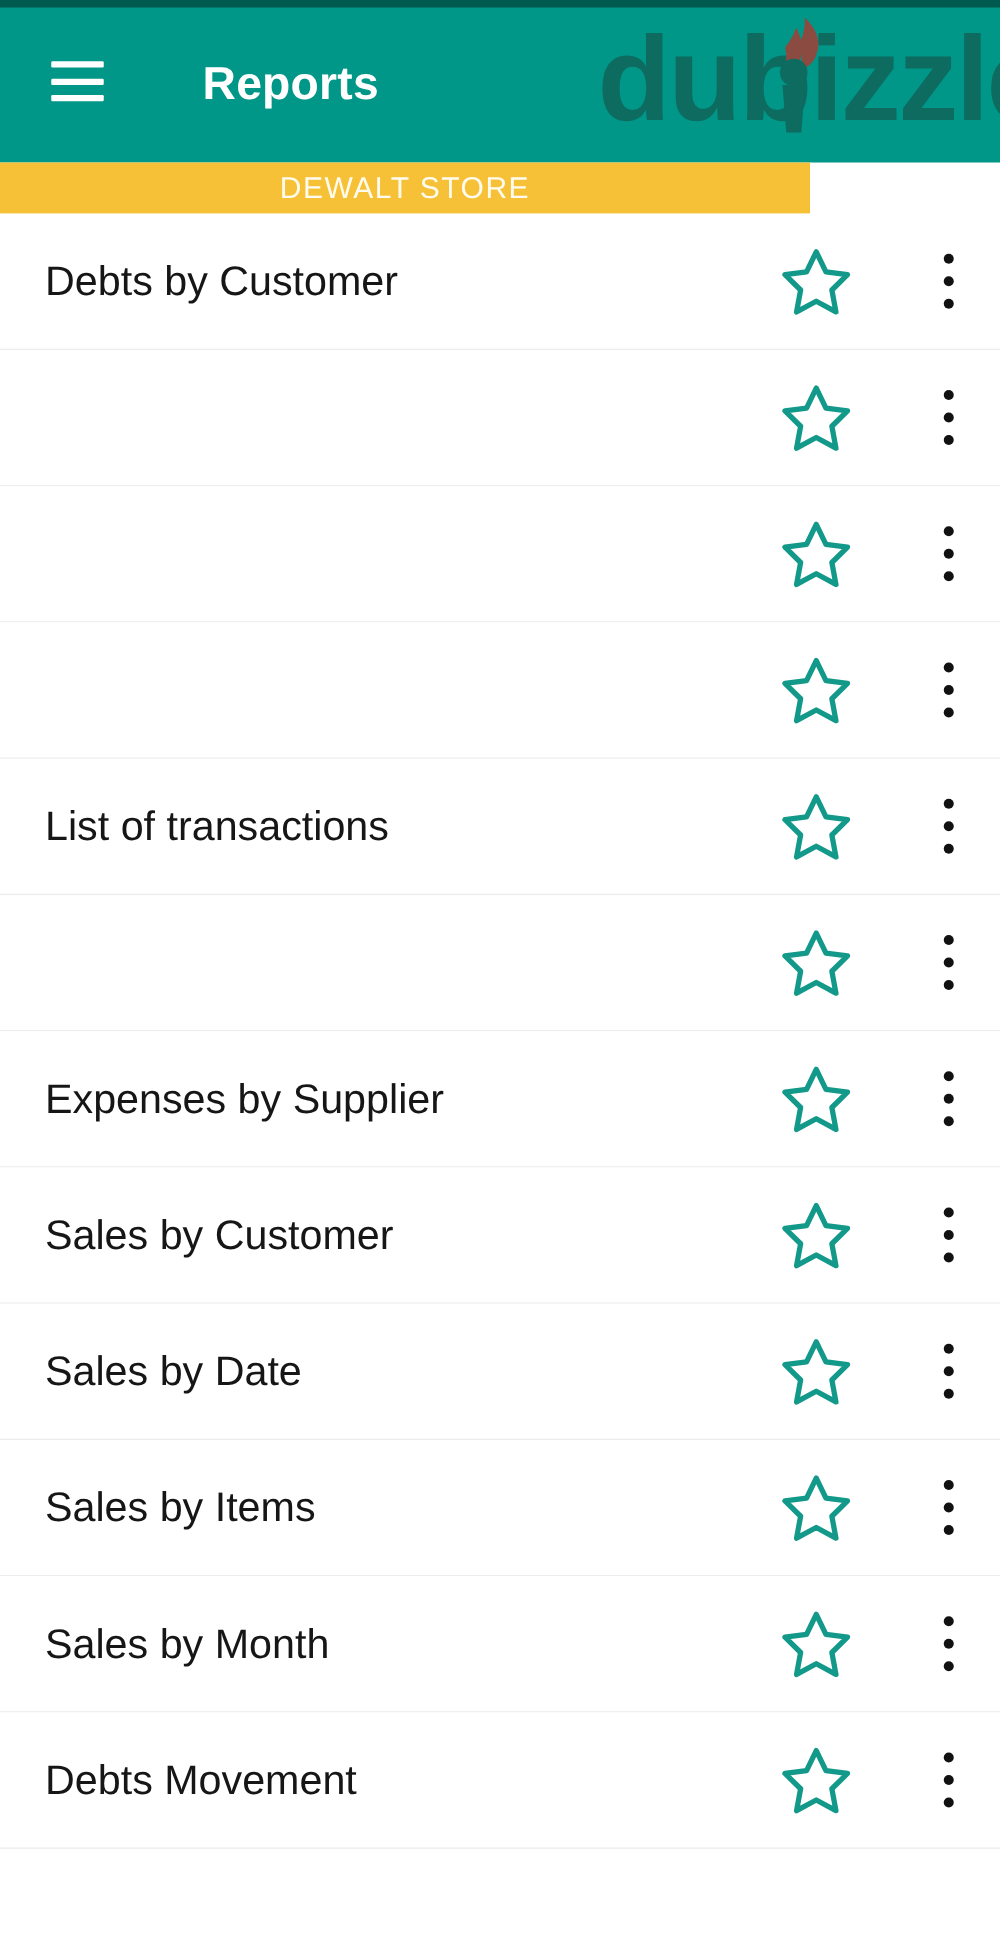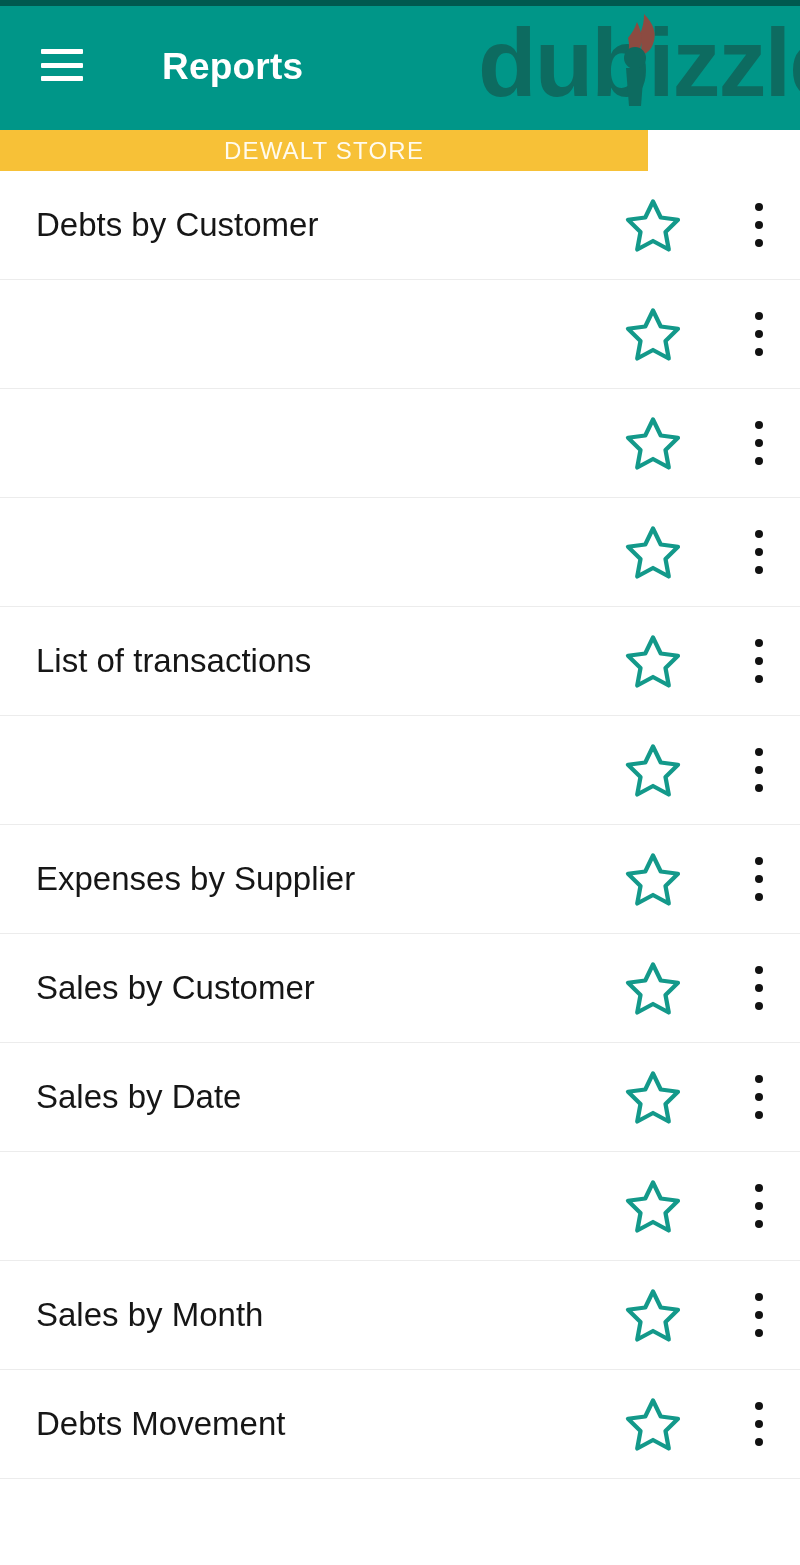--- a/index.html
+++ b/index.html
@@ -324,20 +324,21 @@
             <polygon points="12,2.6 15.1,9 22,9.9 17,14.8 18.3,21.8 12,18.4 5.7,21.8 7,14.8 2,9.9 8.9,9"></polygon>
           </svg>
         </div>
         <div class="overflow-btn">
           <i></i>
           <i></i>
           <i></i>
         </div>
       </div>
       <div class="report-row">
+        <div class="row-label">Sales by Items</div>
         <div class="star-btn">
           <svg width="62" height="60" viewBox="0 0 24 24" fill="none" stroke="#13998a" stroke-width="1.7" stroke-linejoin="round" stroke-linecap="round">
             <polygon points="12,2.6 15.1,9 22,9.9 17,14.8 18.3,21.8 12,18.4 5.7,21.8 7,14.8 2,9.9 8.9,9"></polygon>
           </svg>
         </div>
         <div class="overflow-btn">
           <i></i>
           <i></i>
           <i></i>
         </div>

